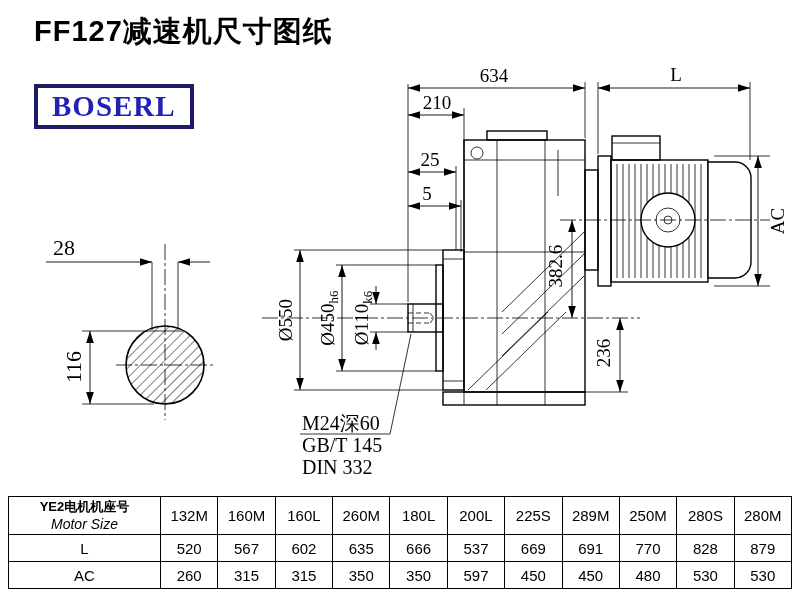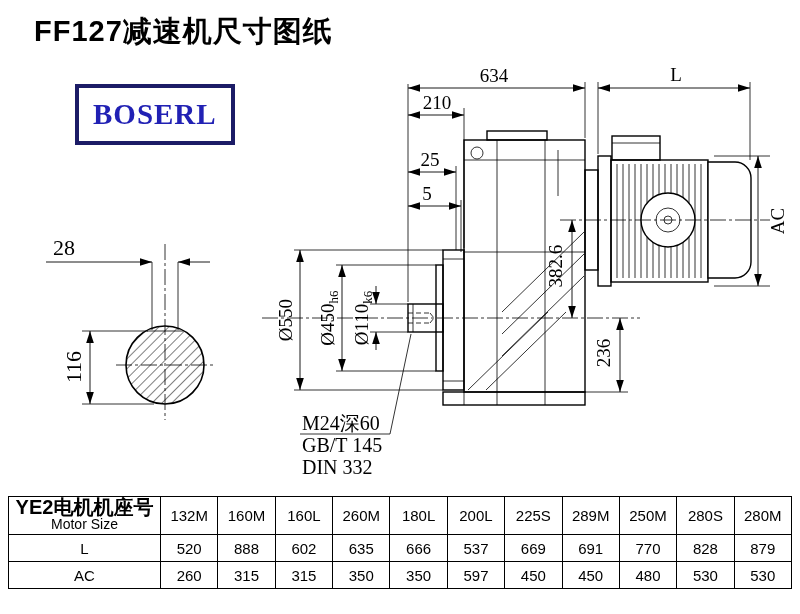--- a/index.html
+++ b/index.html
@@ -1,20 +1,20 @@
 <!DOCTYPE html>
 <html><head>
 <meta charset="utf-8">
 <style>
   html,body{margin:0;padding:0;background:#fff;}
   .page{position:relative;width:800px;height:614px;background:#fff;overflow:hidden;
         font-family:"Liberation Sans",sans-serif;color:#000;}
   .title{position:absolute;left:34px;top:12px;margin:0;font-size:29px;font-weight:bold;
          letter-spacing:1px;font-family:"Liberation Sans",sans-serif;}
-  .logo{position:absolute;left:34px;top:84px;border:4px solid #1c1c66;padding:10px 14px;background:#fff;margin-left:41px;}
+  .logo{position:absolute;left:34px;top:84px;border:4px solid #1c1c66;padding:2px 14px;background:#fff;}
   .logo span{font-family:"Liberation Serif",serif;font-weight:bold;font-size:29px;
              color:#2121b4;letter-spacing:1px;}
   svg.draw{position:absolute;left:0;top:0;}
   svg text{font-family:"Liberation Serif",serif;fill:#000;}
   .dt{font-size:19px;}
   .db{font-size:22px;}
   .nt{font-size:20px;}
   .sub{font-size:13px;}
   .ln{stroke:#000;stroke-width:1.4;fill:none;}
   .thin{stroke:#000;stroke-width:0.8;fill:none;}
@@ -22,22 +22,22 @@
   .cl{stroke:#000;stroke-width:0.8;fill:none;stroke-dasharray:16 3 3 3;}
   .hid{stroke:#000;stroke-width:0.8;fill:none;stroke-dasharray:5 3;}
   .circ{stroke:#000;stroke-width:1.6;fill:url(#hatch);}
   .circw{stroke:#000;stroke-width:1.4;fill:#fff;}
   .lnf{stroke:#000;stroke-width:1.4;fill:#fff;}
   table.dims{position:absolute;left:8px;top:496px;width:784px;border-collapse:collapse;
              table-layout:fixed;background:#fff;}
   table.dims th,table.dims td{border:1px solid #000;text-align:center;vertical-align:middle;
              font-size:15px;font-weight:normal;padding:1px 0;font-family:"Liberation Sans",sans-serif;}
   table.dims td{height:24px;}
-  .hc{font-weight:bold;font-size:20px;line-height:18px;}
-  .he{font-size:14px;line-height:17px;}
+  .hc{font-weight:bold;font-size:13px;line-height:18px;}
+  .he{font-size:14px;line-height:17px;font-style:italic;}
 </style>
 </head>
 <body>
 
 <div class="page">
 
   <h1 class="title">FF127减速机尺寸图纸</h1>
 
   <div class="logo">
     <span>BOSERL</span>
@@ -212,21 +212,21 @@
         <th>200L</th>
         <th>225S</th>
         <th>289M</th>
         <th>250M</th>
         <th>280S</th>
         <th>280M</th>
       </tr>
       <tr>
         <td>L</td>
         <td>520</td>
-        <td>888</td>
+        <td>567</td>
         <td>602</td>
         <td>635</td>
         <td>666</td>
         <td>537</td>
         <td>669</td>
         <td>691</td>
         <td>770</td>
         <td>828</td>
         <td>879</td>
       </tr>

